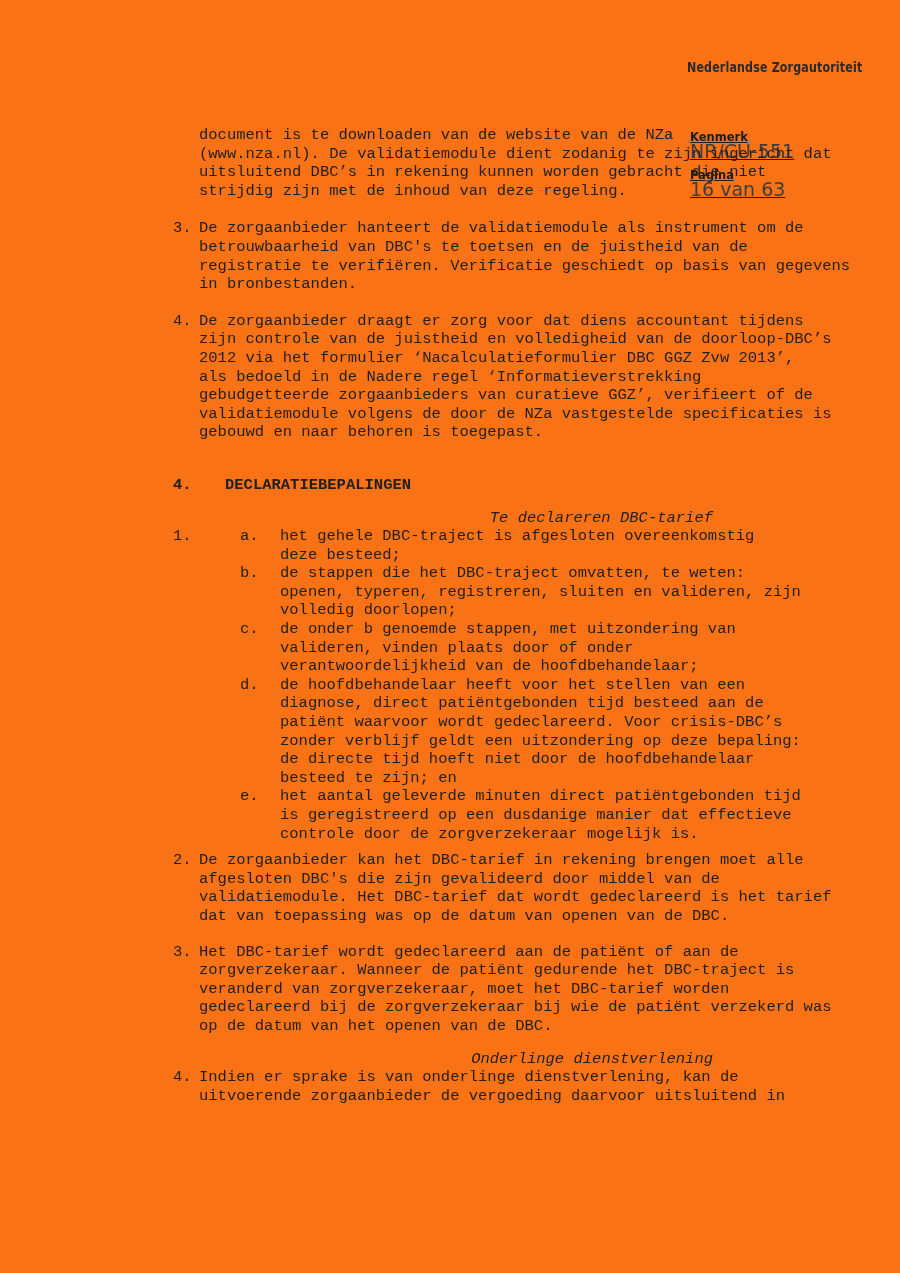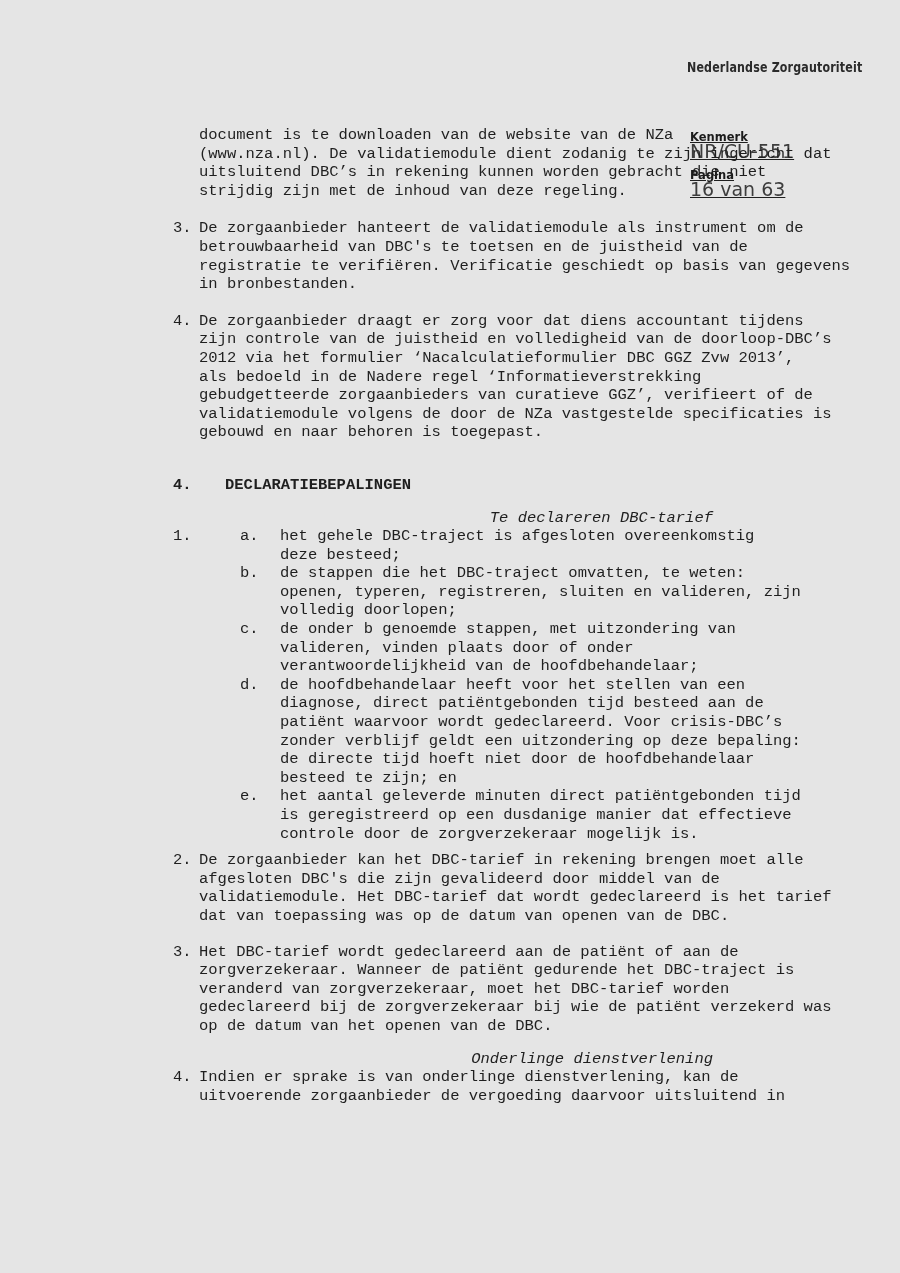--- a/index.html
+++ b/index.html
@@ -1,21 +1,21 @@
 <!DOCTYPE html>
 <html><head>
 <meta charset="utf-8">
 <style>
   * { margin: 0; padding: 0; box-sizing: border-box; }
   html, body { background: #888; }
   .page {
     position: relative;
     width: 900px;
     height: 1273px;
-    background: #e5e5e5;
+    background: #f97316;
     margin: 0 auto;
     overflow: hidden;
     font-family: "DejaVu Sans", sans-serif;
     color: #1f1f1f;
   }
   
   .org-logo {
     position: absolute;
     left: 687px;
     top: 59px;

